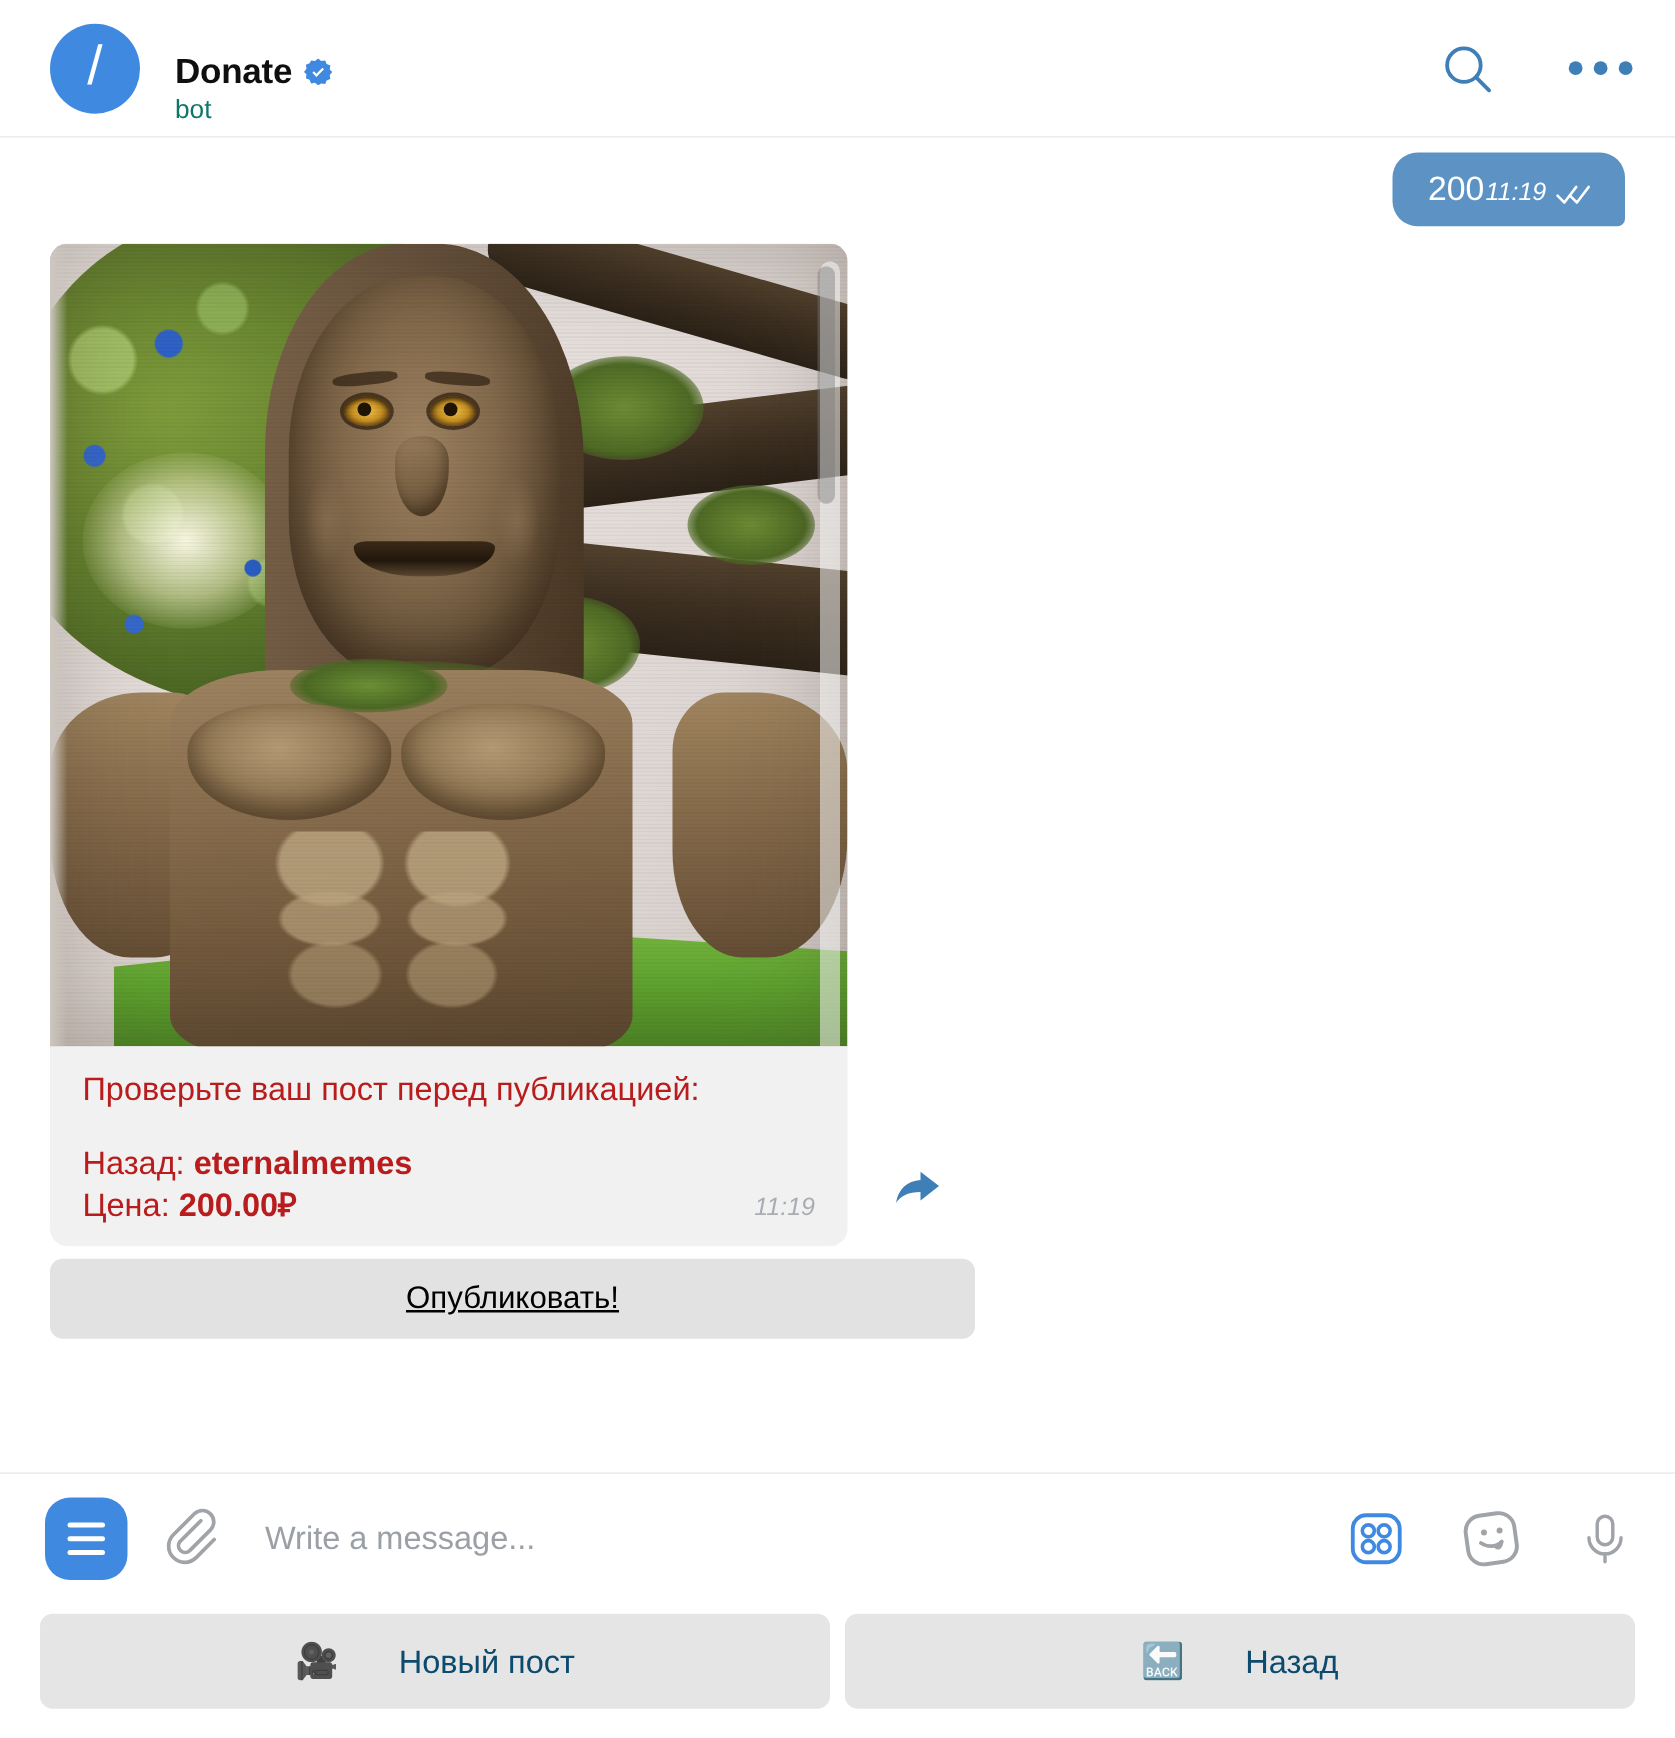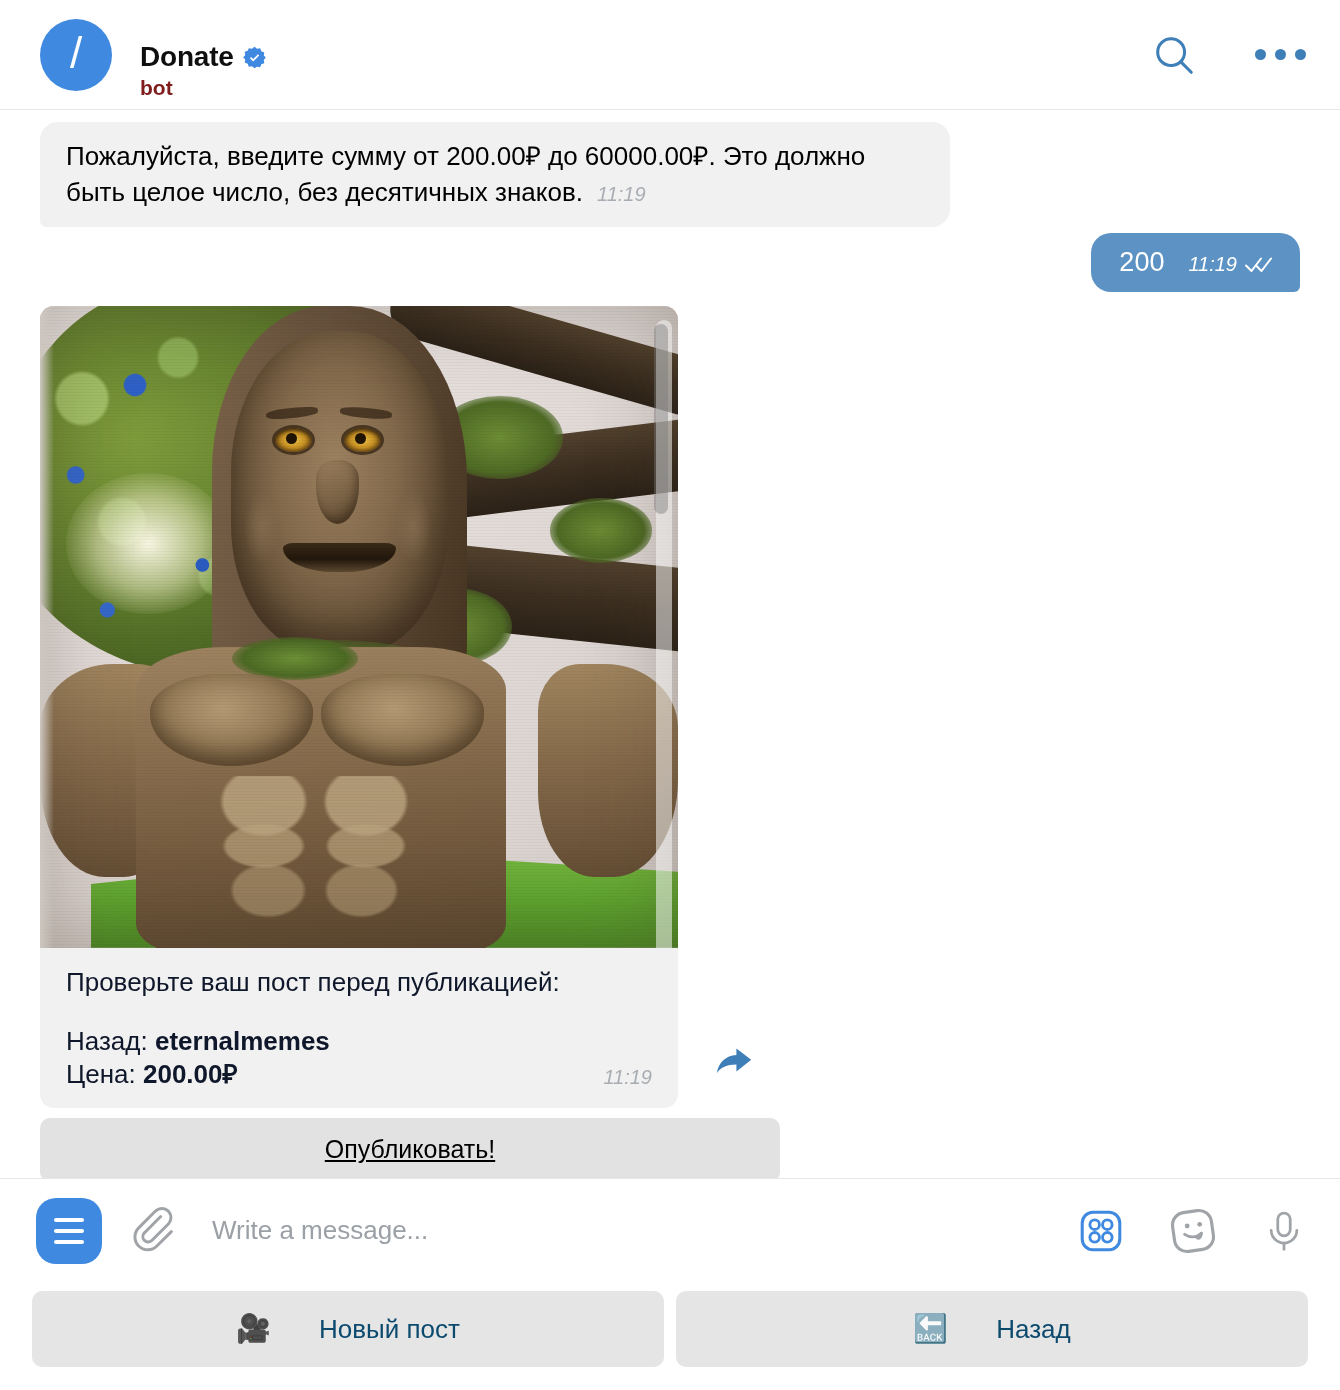--- a/index.html
+++ b/index.html
@@ -71,23 +71,22 @@
     color: #0f0f0f;
     letter-spacing: -0.2px;
   }
   .verified-badge {
     width: 23px;
     height: 23px;
     display: block;
   }
   .peer-status {
     font-size: 21px;
-    color: #7f1d1d;
+    color: #0f766e;
     line-height: 1.2;
-    font-weight: bold;
   }
 
   .header-actions {
     margin-left: auto;
     display: flex;
     align-items: center;
     gap: 58px;
   }
   .hdr-btn {
     background: none;
@@ -163,21 +162,21 @@
 
   
   .bubble-out {
     position: relative;
     background: #5d93c4;
     border-radius: 20px;
     border-bottom-right-radius: 6px;
     padding: 14px 26px 14px 28px;
     display: flex;
     align-items: baseline;
-    gap: 24px;
+    gap: 1px;
   }
   .bubble-out::after {
     content: "";
     position: absolute;
     right: -9px;
     bottom: 0;
     width: 18px;
     height: 20px;
     background: #5d93c4;
     border-bottom-left-radius: 16px;
@@ -542,21 +541,21 @@
     pointer-events: none;
   }
 
   .photo-caption {
     padding: 18px 26px 16px 26px;
     position: relative;
   }
   .cap-line {
     font-size: 26px;
     line-height: 1.28;
-    color: #0f172a;
+    color: #b91c1c;
   }
   .cap-gap { height: 26px; }
   .cap-bold { font-weight: 700; margin-top: 19px; }
   .cap-footer {
     display: flex;
     align-items: flex-end;
     justify-content: space-between;
     gap: 20px;
   }
   .cap-time {
@@ -730,25 +729,20 @@
             <i></i>
             <i></i>
             <i></i>
           </span>
       </button>
     </div>
   </div>
 
   <div class="messages">
 
-    <div class="msg-row">
-      <div class="bubble-in">
-        <span class="msg-text">Пожалуйста, введите сумму от 200.00₽ до 60000.00₽. Это должно быть целое число, без десятичных знаков.</span><span class="time-inline">11:19</span>
-      </div>
-    </div>
 
     <div class="msg-row out">
       <div class="bubble-out">
         <span class="out-text">200</span>
         <span class="out-meta">
           <span class="out-time">11:19</span>
           <svg width="30" height="20" viewBox="0 0 30 20" fill="none">
             <path d="M2 11.5 L7.5 17 L17 4.5" stroke="#ffffff" stroke-width="2" stroke-linecap="round" stroke-linejoin="round"></path>
             <path d="M12 11.5 L17.5 17 L27 4.5" stroke="#ffffff" stroke-width="2" stroke-linecap="round" stroke-linejoin="round"></path>
           </svg>

